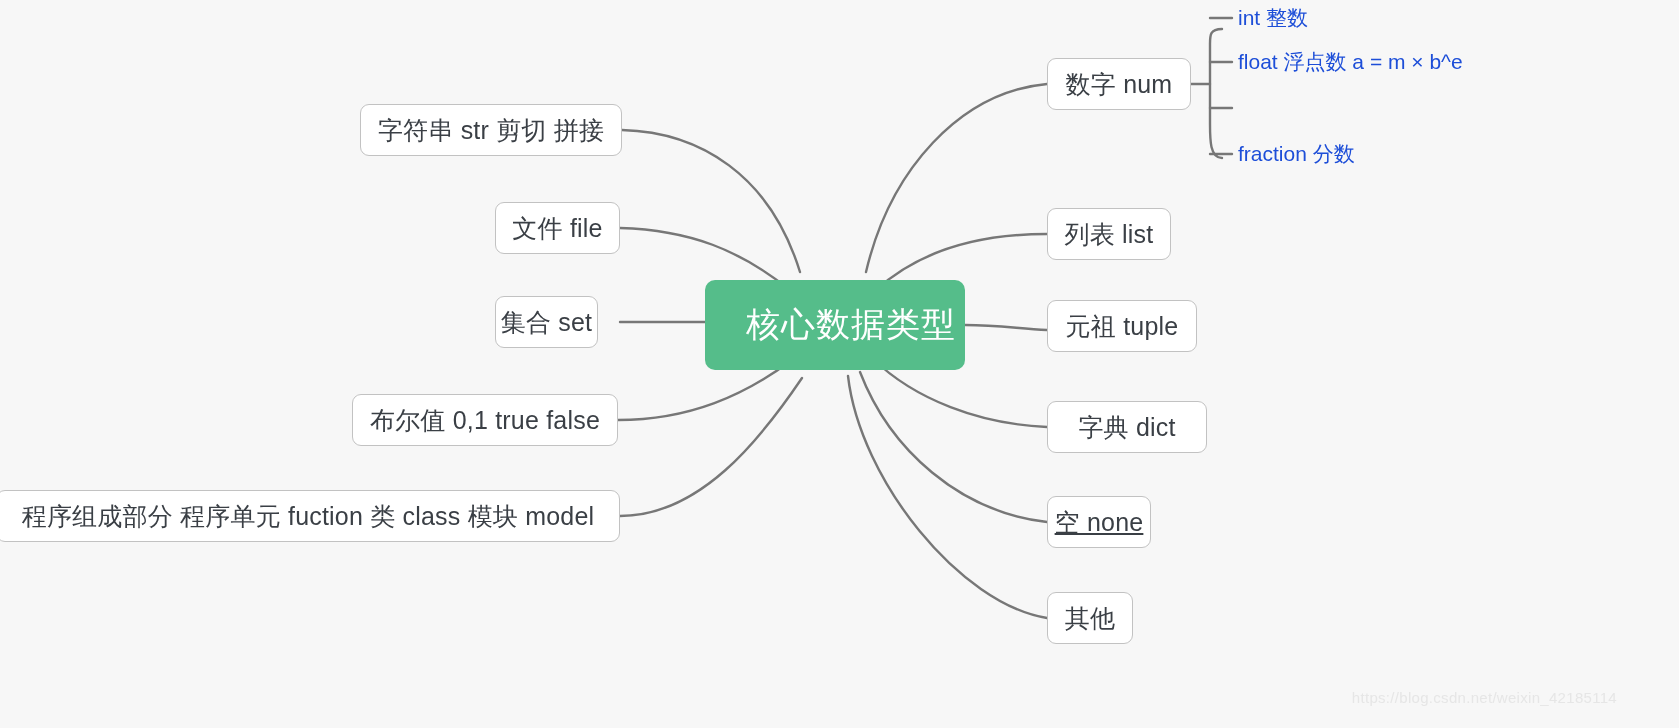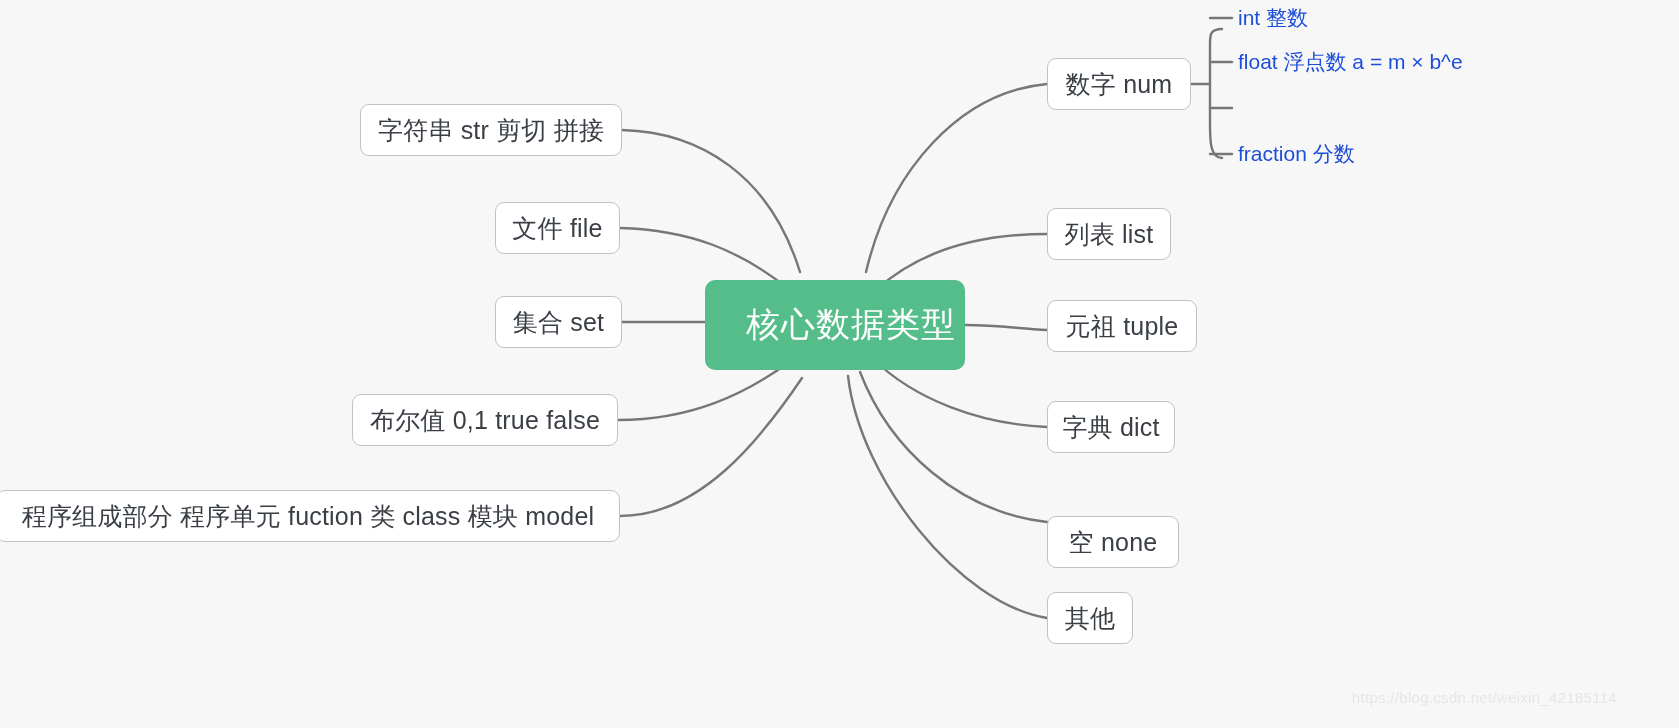--- a/index.html
+++ b/index.html
@@ -84,35 +84,35 @@
       <path d="M1210,154 C1222,154 1224,154 1232,154"></path>
     </g>
   </svg>
 
   <div class="node central" style="left:705px;top:280px;width:260px;height:90px;padding-left:32px;">核心数据类型</div>
 
   <div class="node" style="left:360px;top:104px;width:262px;height:52px;">字符串 str  剪切 拼接</div>
 
   <div class="node" style="left:495px;top:202px;width:125px;height:52px;">文件 file</div>
 
-  <div class="node" style="left:495px;top:296px;width:127px;height:52px;">集合 set</div>
+  <div class="node" style="left:495px;top:296px;width:103px;height:52px;">集合 set</div>
 
   <div class="node" style="left:352px;top:394px;width:266px;height:52px;">布尔值 0,1 true  false</div>
 
   <div class="node" style="left:-4px;top:490px;width:624px;height:52px;">程序组成部分  程序单元 fuction  类 class  模块  model</div>
 
   <div class="node" style="left:1047px;top:58px;width:144px;height:52px;">数字 num</div>
 
   <div class="node" style="left:1047px;top:208px;width:124px;height:52px;text-align:right;">列表 list</div>
 
   <div class="node" style="left:1047px;top:300px;width:150px;height:52px;">元祖 tuple</div>
 
-  <div class="node" style="left:1047px;top:401px;width:128px;height:52px;">字典 dict</div>
+  <div class="node" style="left:1047px;top:401px;width:160px;height:52px;">字典 dict</div>
 
-  <div class="node" style="left:1047px;top:516px;width:132px;height:52px;">空 none</div>
+  <div class="node" style="left:1047px;top:496px;width:104px;height:52px;text-decoration:underline;">空 none</div>
 
   <div class="node" style="left:1047px;top:592px;width:86px;height:52px;">其他</div>
 
   <div class="leaf" style="left:1238px;top:5px;height:26px;">int  整数</div>
 
   <div class="leaf" style="left:1238px;top:49px;height:26px;">float  浮点数  a = m × b^e</div>
 
 
   <div class="leaf" style="left:1238px;top:141px;height:26px;">fraction  分数</div>
 

